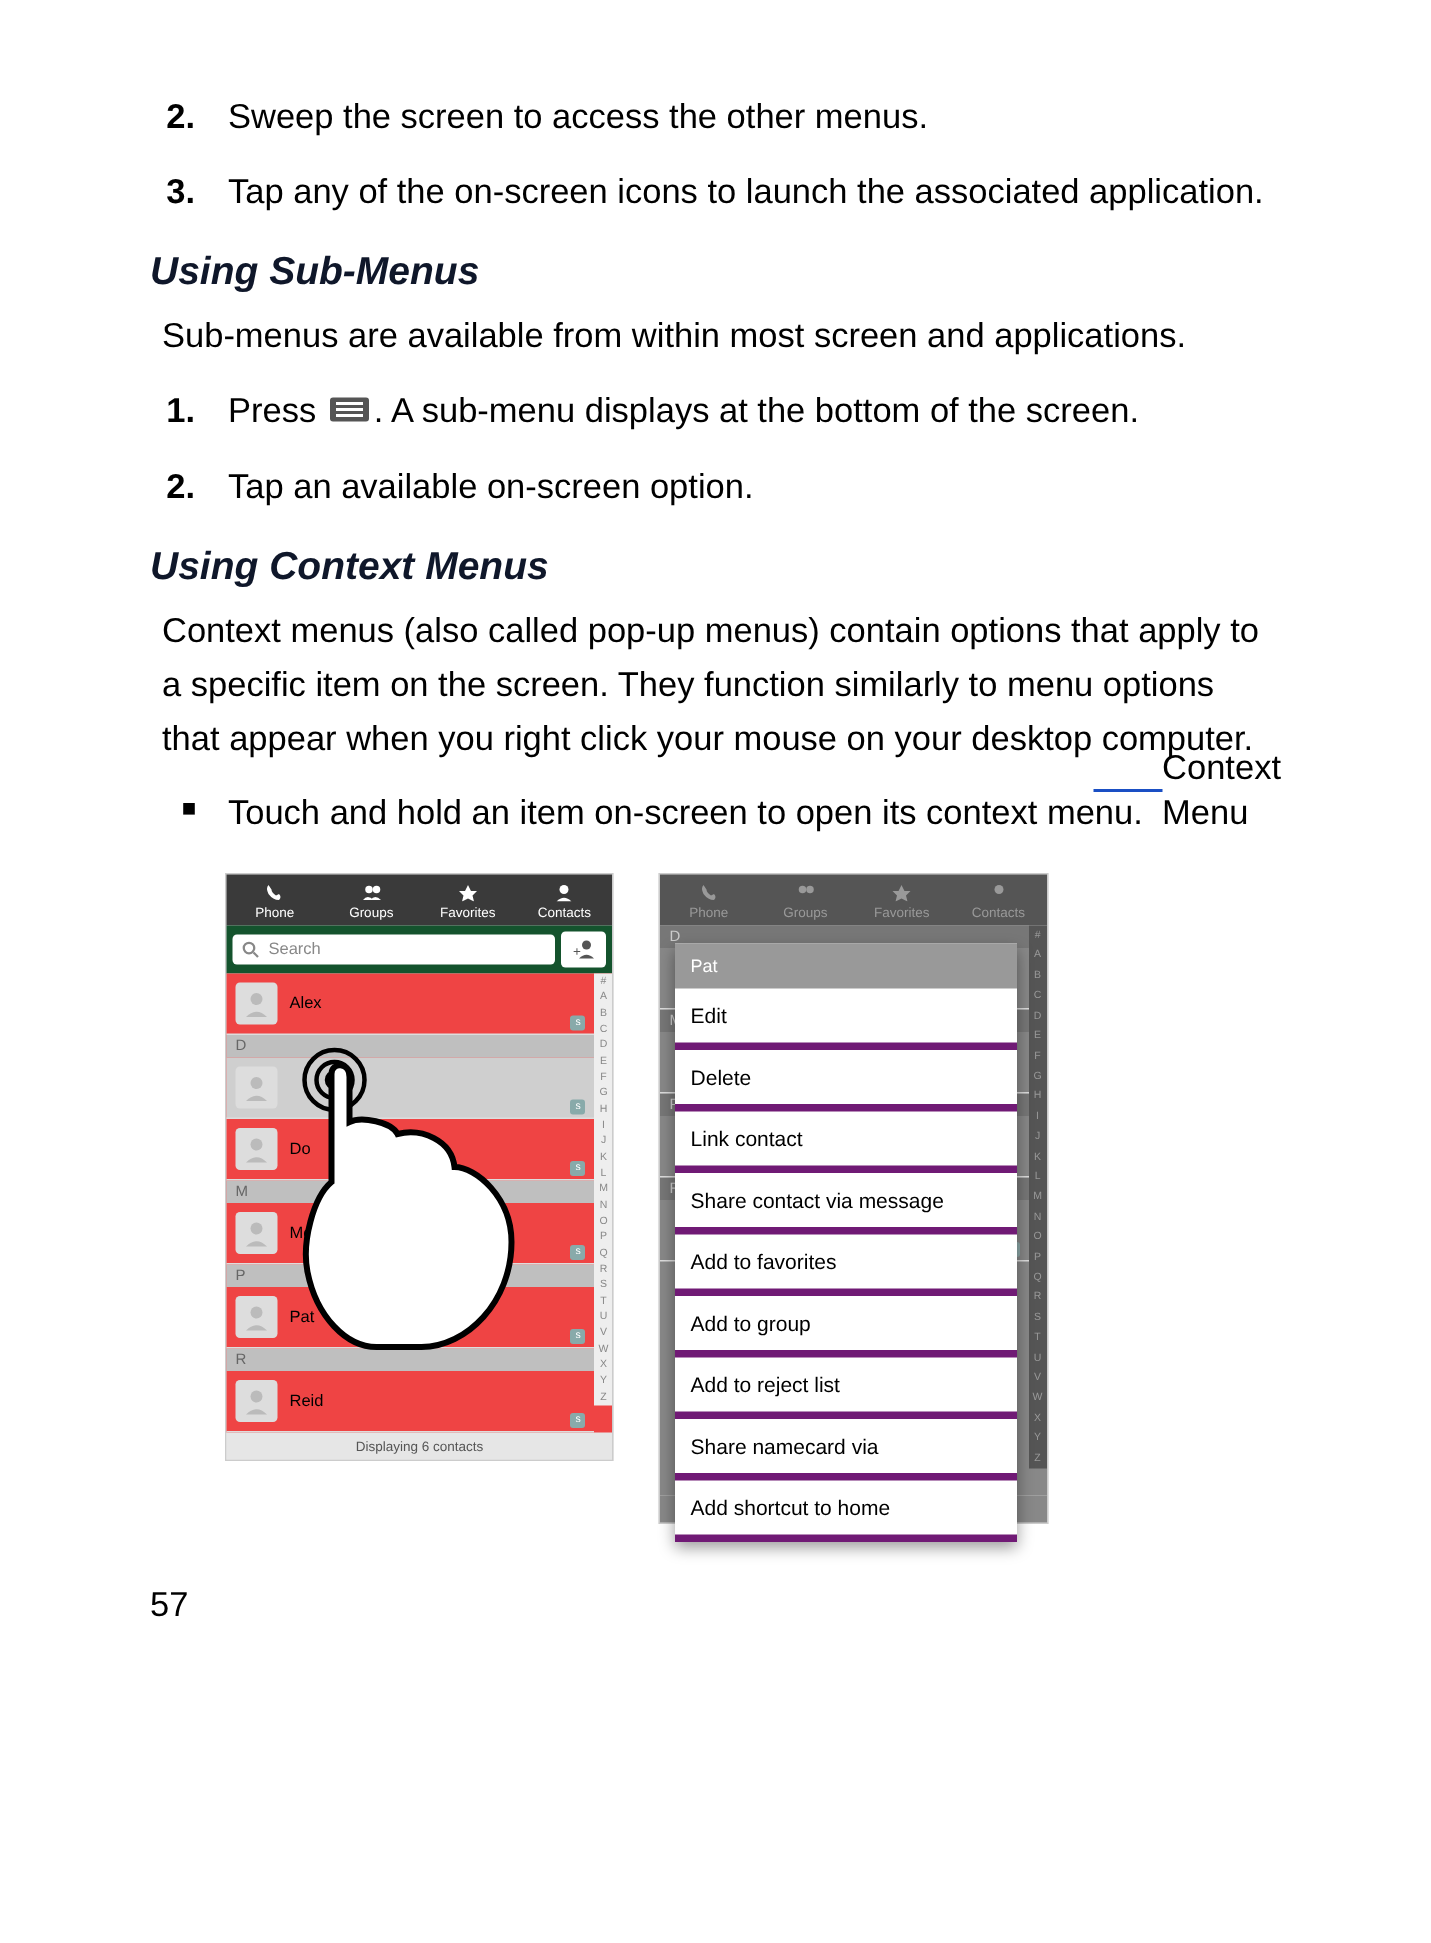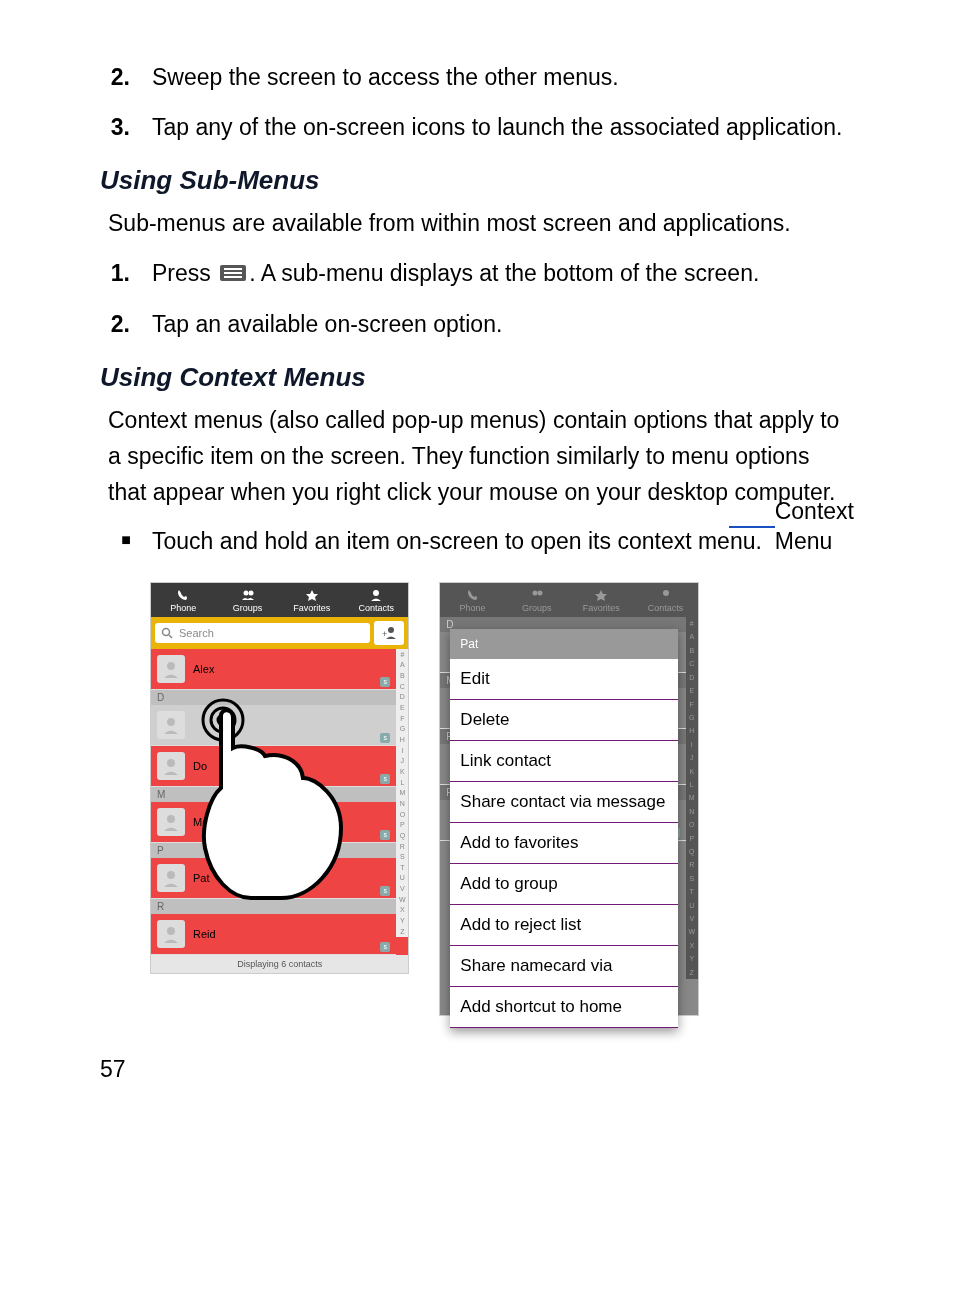--- a/index.html
+++ b/index.html
@@ -63,21 +63,21 @@
   }
   .tabs {
     display:flex; background:#3a3a3a; color:#fff;align-items:center;
   }
   .tab {
     flex:1; text-align:center; padding:6px 0 4px 0; font-size:9px;
     display:flex; flex-direction:column; align-items:center; gap:2px;
   }
   .tab-ico { width:14px; height:12px; }
   .searchrow {
-    display:flex; background:#eab308; padding:4px; gap:4px; align-items:center;
+    display:flex; background:#14532d; padding:4px; gap:4px; align-items:center;
   }
   .searchbox {
     flex:1; background:#fff; display:flex; align-items:center; padding:4px 6px; border-radius:3px; color:#888;
   }
   .addbtn {
     width:30px; height:24px; background:#fff; border-radius:3px; display:flex; align-items:center; justify-content:center;
   }
   .list { position:relative; background:#ef4444; }
   .section-hdr {
     background:#bfbfbf; color:#666; font-size:10px; padding:2px 6px;
@@ -101,21 +101,21 @@
     text-align:center; font-size:9px; color:#555; padding:4px; background:#e6e6e6;
   }
   .phone.dim .tabs { background:#555; color:#999; }
   .phone.dim .tab { color:#999; }
   .phone.dim .list, .phone.dim .searchrow { filter: grayscale(20%); }
   .ctx-popup {
     position:absolute; left:10px; right:20px; top:46px; background:#fff; color:#000;
     box-shadow:0 4px 10px rgba(0,0,0,0.4); z-index:5;
   }
   .ctx-title { background:#999; color:#fff; padding:8px 10px; font-size:12px; }
-  .ctx-item { padding:10px 10px; font-size:17px; border-bottom:1px solid #701a75; }
+  .ctx-item { padding:10px 10px; font-size:14px; border-bottom:5px solid #701a75; }
   .callout-wrap { display:flex; align-items:center; }
   .callout-line { width:46px; height:2px; background:#1a4fc4; margin-top:-110px; }
   .callout-text { font-size:23px; line-height:1.3; margin-top:-110px; }
   .pagenum { font-size:23px; margin-top:40px; }
   .finger-wrap { position:absolute; left:40px; top:115px; z-index:10; pointer-events:none; }
   .index-strip.dim { background:#555; color:#999; }
 </style>
 </head>
 <body>
 

